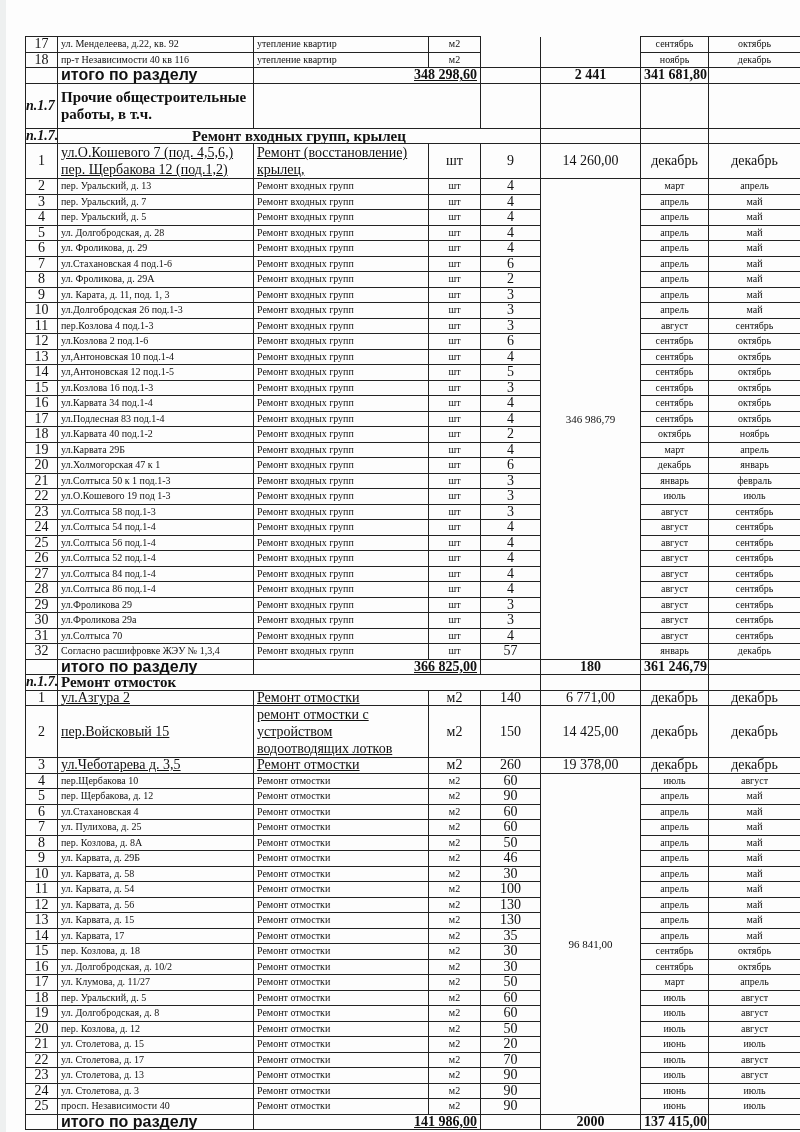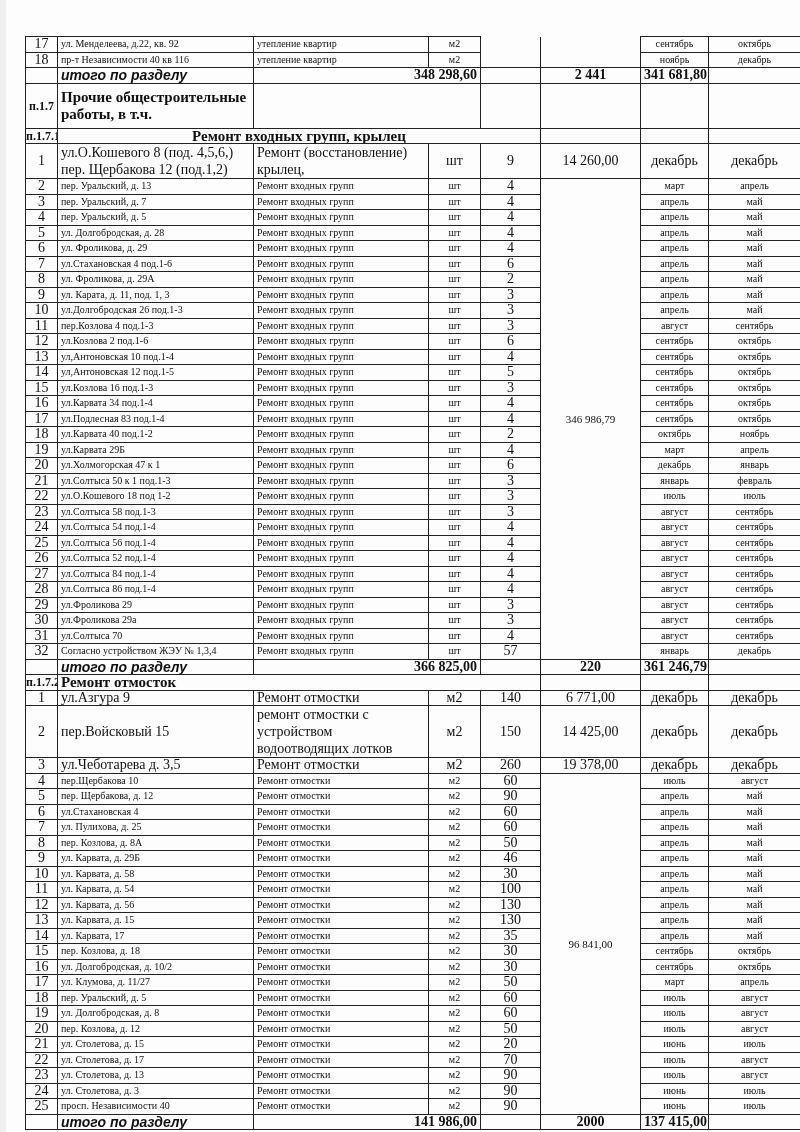--- a/index.html
+++ b/index.html
@@ -5,23 +5,23 @@
   html,body{margin:0;padding:0;background:#fff;}
   body{width:800px;height:1132px;position:relative;overflow:hidden;font-family:"Liberation Serif","DejaVu Serif",serif;color:#111;}
   .page{position:absolute;left:0;top:0;width:800px;height:1132px;background:#fdfdfd;}
   .edge{position:absolute;left:0;top:0;width:6px;height:1132px;background:#eef0f0;}
   table{position:absolute;left:25px;top:36px;border-collapse:collapse;table-layout:fixed;width:775px;}
   col.c0{width:32px;} col.c1{width:196px;} col.c2{width:175px;} col.c3{width:52px;}
   col.c4{width:60px;} col.c5{width:100px;} col.c6{width:68px;} col.c7{width:92px;}
   td{border:1px solid #222;padding:0 3px;font-size:10px;height:14.5px;line-height:12px;vertical-align:middle;overflow:hidden;white-space:nowrap;}
   td.num{text-align:center;font-size:14px;}
   td.ctr{text-align:center;}
-  td.big{font-size:14px;}
-  td.code{font-size:12px;font-weight:bold;text-align:center;padding:0;}
-  td.total-label{font-family:"Liberation Sans",sans-serif;font-style:italic;font-weight:bold;font-size:14px;}
+  td.big{font-size:14px;text-decoration:underline;}
+  td.code{font-size:14px;font-weight:bold;padding:0;font-style:italic;}
+  td.total-label{font-family:"Liberation Sans",sans-serif;font-weight:bold;font-size:16px;}
   td.bold{font-weight:bold;}
   td.right{text-align:right;}
   td.hdr{font-weight:bold;font-size:15px;}
   td.merged{border-top:none;border-bottom:none;}
   tr.tall td{height:30px;}
   tr.tall2 td{height:44px;}
   td.wrap{white-space:normal;line-height:17px;}
   td.m{font-size:10px;text-align:center;}
   td.mbig{font-size:14px;text-align:center;margin-top:40px;}
 </style>
@@ -84,21 +84,21 @@
         <tr>
           <td class="code">п.1.7.1</td>
           <td class="hdr ctr" colspan="4">Ремонт входных групп, крылец</td>
           <td></td>
           <td></td>
           <td></td>
         </tr>
         <tr class="tall">
           <td class="num">1</td>
           <td class="big wrap">
-            <div>ул.О.Кошевого 8 (под. 4,5,6,)</div>
+            <div>ул.О.Кошевого 7 (под. 4,5,6,)</div>
             <div>пер. Щербакова 12 (под.1,2)</div>
           </td>
           <td class="big wrap">
             <div>Ремонт (восстановление)</div>
             <div>крылец,</div>
           </td>
           <td class="mbig">шт</td>
           <td class="mbig">9</td>
           <td class="mbig">14 260,00</td>
           <td class="mbig">декабрь</td>
@@ -280,21 +280,21 @@
           <td class="num">21</td>
           <td>ул.Солтыса 50 к 1 под.1-3</td>
           <td>Ремонт входных групп</td>
           <td class="m">шт</td>
           <td class="num">3</td>
           <td class="ctr">январь</td>
           <td class="ctr">февраль</td>
         </tr>
         <tr>
           <td class="num">22</td>
-          <td>ул.О.Кошевого 18 под 1-2</td>
+          <td>ул.О.Кошевого 19 под 1-3</td>
           <td>Ремонт входных групп</td>
           <td class="m">шт</td>
           <td class="num">3</td>
           <td class="ctr">июль</td>
           <td class="ctr">июль</td>
         </tr>
         <tr>
           <td class="num">23</td>
           <td>ул.Солтыса 58 под.1-3</td>
           <td>Ремонт входных групп</td>
@@ -370,47 +370,47 @@
           <td class="num">31</td>
           <td>ул.Солтыса 70</td>
           <td>Ремонт входных групп</td>
           <td class="m">шт</td>
           <td class="num">4</td>
           <td class="ctr">август</td>
           <td class="ctr">сентябрь</td>
         </tr>
         <tr>
           <td class="num">32</td>
-          <td>Согласно устройством ЖЭУ № 1,3,4</td>
+          <td>Согласно расшифровке ЖЭУ № 1,3,4</td>
           <td>Ремонт входных групп</td>
           <td class="m">шт</td>
           <td class="num">57</td>
           <td class="ctr">январь</td>
           <td class="ctr">декабрь</td>
         </tr>
         <tr>
           <td></td>
           <td class="total-label">итого по разделу</td>
           <td class="bold right big" colspan="2">366 825,00</td>
           <td></td>
-          <td class="bold mbig">220</td>
+          <td class="bold mbig">180</td>
           <td class="bold mbig">361 246,79</td>
           <td></td>
           <td></td>
         </tr>
         <tr>
           <td class="code">п.1.7.2</td>
           <td class="hdr" colspan="4">Ремонт отмосток</td>
           <td></td>
           <td></td>
           <td></td>
         </tr>
         <tr>
           <td class="num">1</td>
-          <td class="big">ул.Азгура 9</td>
+          <td class="big">ул.Азгура 2</td>
           <td class="big">Ремонт отмостки</td>
           <td class="mbig">м2</td>
           <td class="mbig">140</td>
           <td class="mbig">6 771,00</td>
           <td class="mbig">декабрь</td>
           <td class="mbig">декабрь</td>
         </tr>
         <tr class="tall2">
           <td class="num">2</td>
           <td class="big">пер.Войсковый 15</td>

